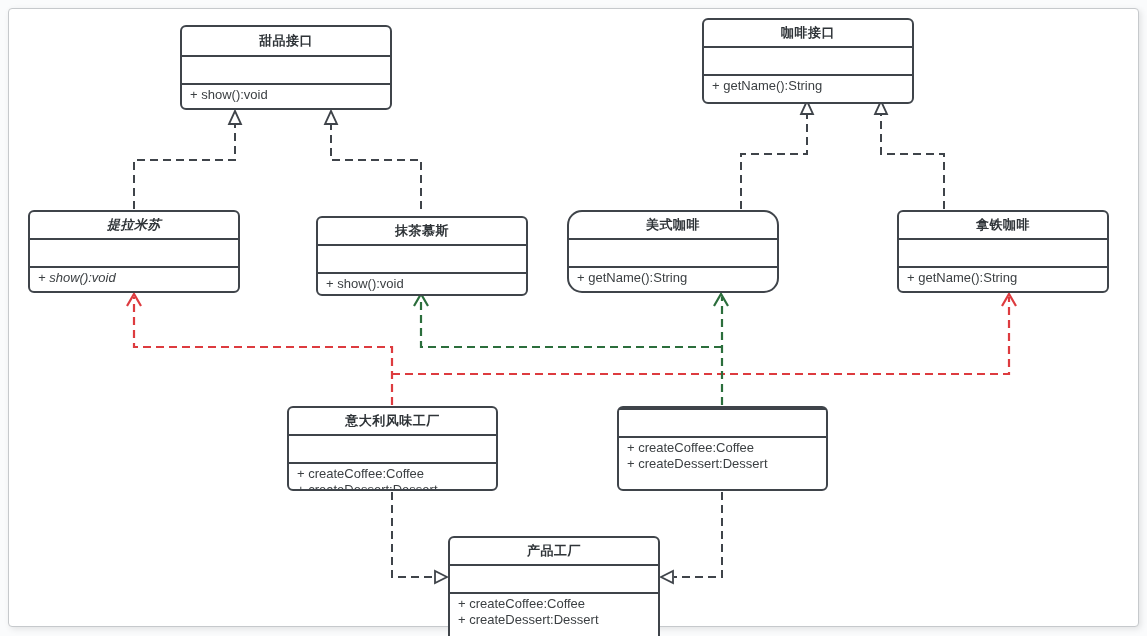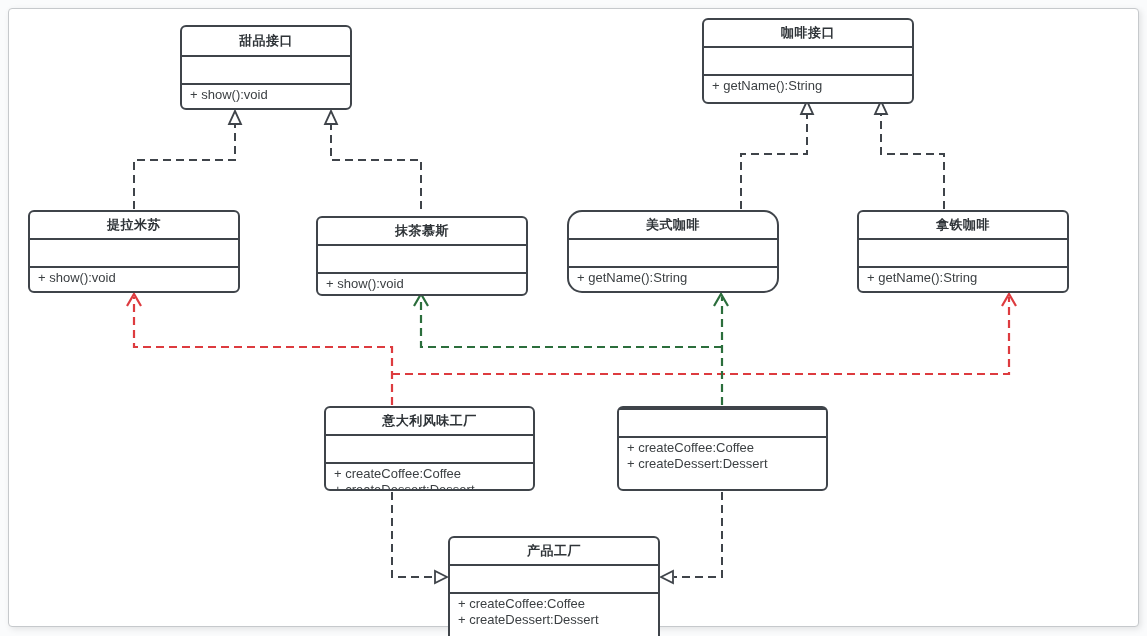--- a/index.html
+++ b/index.html
@@ -13,28 +13,28 @@
 
   .uml-class { position:absolute; background:#ffffff; border:2px solid #3f444a;
                border-radius:6px; display:flex; flex-direction:column; }
   .uml-title { height:26px; display:flex; align-items:center; justify-content:center;
                font-size:13px; font-weight:700; color:#2f3438; letter-spacing:0.5px; }
   .uml-attrs { height:28px; border-top:2px solid #3f444a; }
   .uml-methods { flex:1; border-top:2px solid #3f444a; padding:2px 8px 0 8px;
                  font-size:13px; line-height:15.5px; color:#3c4043; overflow:hidden; }
 
   
-  #c-dessert  { left:180px; top:25px;  width:172px; height:85px; }
+  #c-dessert  { left:180px; top:25px;  width:212px; height:85px; }
   #c-dessert .uml-title { height:28px; }
   #c-coffee   { left:702px; top:18px;  width:212px; height:86px; }
-  #c-tiramisu { left:28px;  top:210px; width:212px; height:83px; }
+  #c-tiramisu { left:28px;  top:210px; width:212px; height:83px;font-style:italic; }
   #c-matcha   { left:316px; top:216px; width:212px; height:80px; }
   #c-amercoffee { left:567px; top:210px; width:212px; height:83px;border-radius:15px; }
-  #c-latte    { left:857px; top:210px; width:212px; height:83px; }
-  #c-itfactory { left:287px; top:406px; width:211px; height:85px;margin-left:37px; }
+  #c-latte    { left:897px; top:210px; width:212px; height:83px; }
+  #c-itfactory { left:287px; top:406px; width:211px; height:85px; }
   #c-amfactory { left:617px; top:406px; width:211px; height:85px; }
   #c-prodfactory { left:448px; top:536px; width:212px; height:109px; }
 </style>
 </head>
 <body>
 
 <div class="stage">
   <div class="page"></div>
 
   <svg class="wires" viewBox="0 0 1147 636" xmlns="http://www.w3.org/2000/svg">

